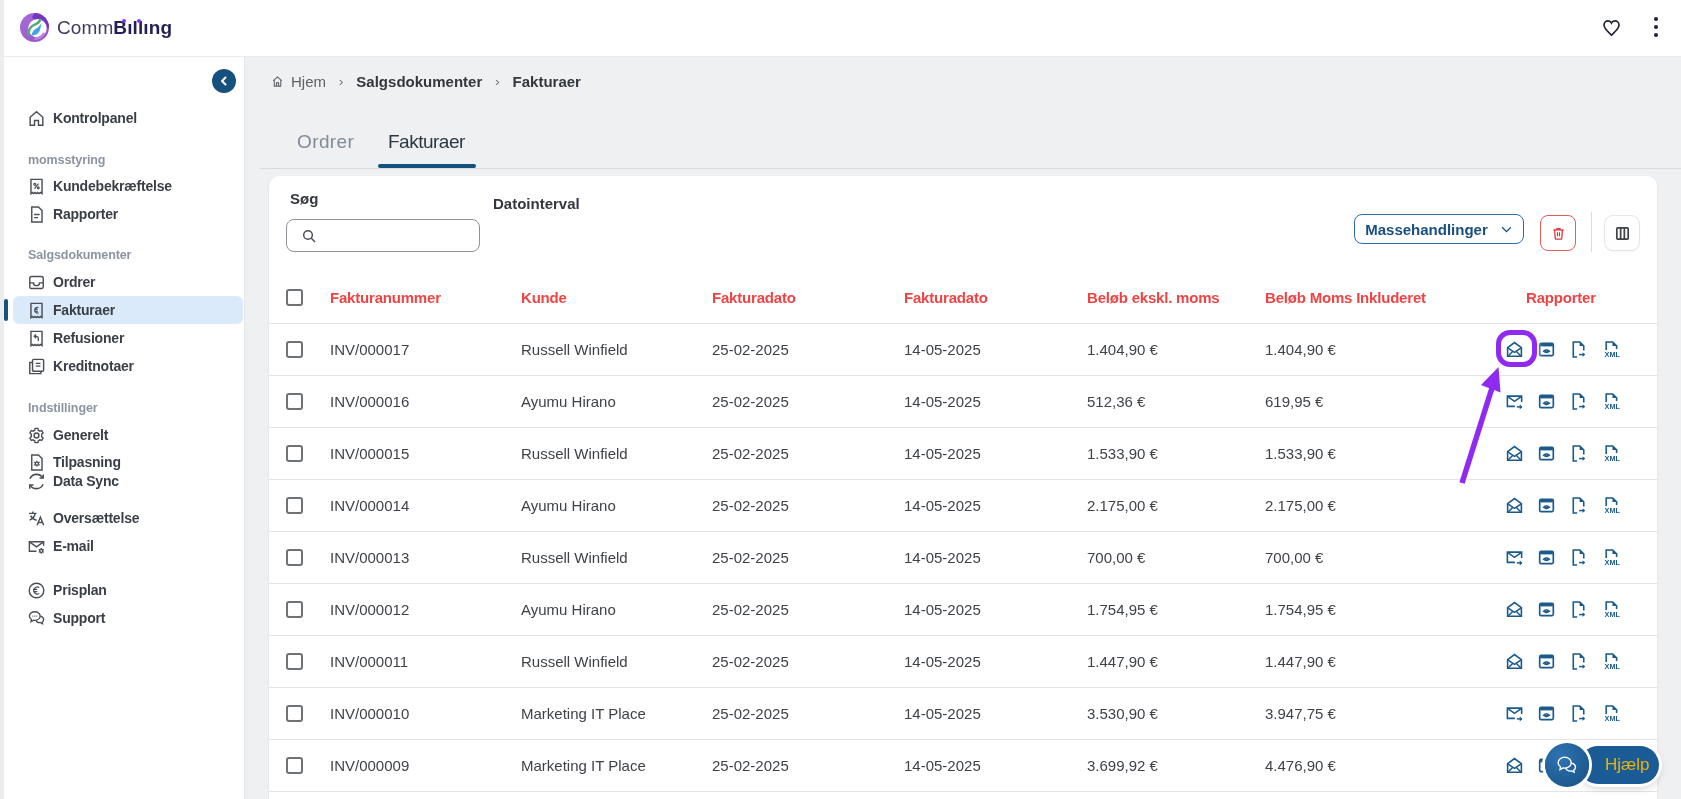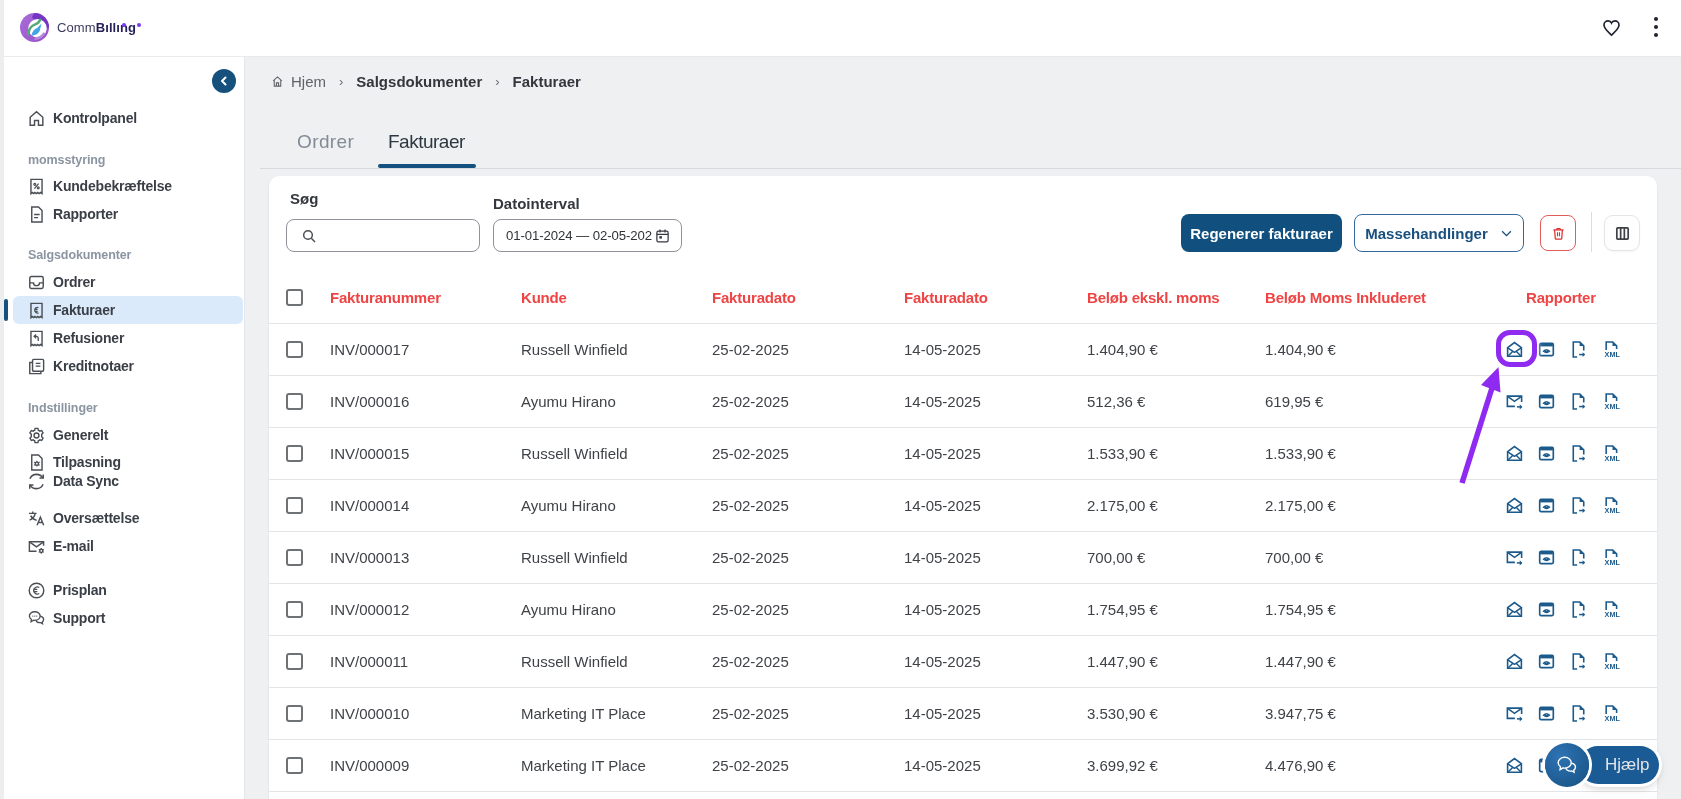--- a/index.html
+++ b/index.html
@@ -1,19 +1,19 @@
 <!DOCTYPE html>
 <html><head>
 <meta charset="utf-8">
 <style>
 * { margin:0; padding:0; box-sizing:border-box; }
 html,body { width:1681px; height:799px; overflow:hidden; font-family:"Liberation Sans", sans-serif; background:#eef0f2; }
 .hdr { position:absolute; left:0; top:0; width:1681px; height:57px; background:#fff; border-bottom:1px solid #e9eaec; z-index:30; }
 .logo { position:absolute; left:20px; top:13px; display:flex; align-items:center; }
-.logoname { margin-left:8px; font-size:13px; letter-spacing:0.1px; }
+.logoname { margin-left:8px; font-size:19px; letter-spacing:0.1px; }
 .logoname .c1 { color:#3e3a5e; font-weight:500; }
 .logoname .c2 { color:#241f55; font-weight:800; }
 .idot { position:absolute; top:2.5px; width:4.2px; height:4.2px; border-radius:50%; background:#7c3bf2; }
 .hdr-heart { position:absolute; left:1601px; top:18px; }
 .hdr-dots { position:absolute; left:1649px; top:17px; width:14px; height:24px; }
 .dot { width:4px; height:4px; border-radius:50%; background:#1f2430; margin:0 auto 4px; }
 
 .side { position:absolute; left:0; top:57px; width:245px; height:742px; background:#fff; border-right:1px solid #e4e6e9; z-index:20; }
 .collapse { position:absolute; left:212px; top:12px; width:24px; height:24px; border-radius:50%; background:#16517e; color:#fff; display:flex; align-items:center; justify-content:center; }
 .nitem { position:absolute; left:13px; width:230px; height:28px; display:flex; align-items:center; color:#3a3f47; font-size:14px; font-weight:700; letter-spacing:-0.2px; }
@@ -41,21 +41,21 @@
 .vdiv { position:absolute; width:1px; background:#dcdcde; }
 
 table { border-collapse:collapse; position:absolute; left:0; top:96px; width:1388px; table-layout:fixed; }
 th { font-size:15px; font-weight:700; color:#ef4444; text-align:left; height:51px; letter-spacing:-0.2px; }
 td { font-size:15px; color:#3f4348; height:52px; border-bottom:1px solid #e2e4e7; }
 th { border-bottom:1px solid #e2e4e7; }
 .num { }
 .cb { width:17px; height:17px; border:2px solid #6f7275; border-radius:3px; background:#fff; }
 .acticons { display:flex; gap:13px; align-items:center; }
 .hjaelp { position:absolute; left:1579px; top:746px; width:80px; height:38px; background:#1a5b95; border-radius:19px; box-shadow:0 0 0 3px #fff, 0 3px 8px rgba(0,0,0,.25); z-index:40; }
-.hjaelp span { position:absolute; left:26px; top:9px; color:#e5e5e5; font-size:17px; }
+.hjaelp span { position:absolute; left:26px; top:9px; color:#eab308; font-size:17px; }
 .hcircle { position:absolute; left:-34px; top:-3px; width:44px; height:44px; border-radius:50%; background:radial-gradient(circle at 35% 30%, #2e73b4, #16507f); box-shadow:0 0 0 3px #fff; display:flex; align-items:center; justify-content:center; }
 .leftstrip { position:absolute; left:0; top:0; width:4px; height:799px; background:#ebedef; z-index:50; }
 .annot { position:absolute; border:5px solid #8f2bf0; border-radius:14px; box-shadow:0 0 6px rgba(255,255,255,.95), inset 0 0 4px rgba(255,255,255,.6); z-index:25; }
 </style>
 </head>
 <body>
 <div class="leftstrip"></div>
 <div class="hdr">
   <div class="logo">
     <svg width="29" height="29" viewBox="0 0 29 29">
@@ -225,30 +225,21 @@
   <div class="tabul"></div>
   <div class="card">
     <div class="flabel" style="left:21px; top:14px;">Søg</div>
     <div class="finput" style="left:17px; top:43px; width:194px;">
       <svg width="16" height="16" viewBox="0 0 24 24" fill="none" stroke="#4a4e54" stroke-width="2.2" style="margin-left:14px">
           <circle cx="10.5" cy="10.5" r="6.5"></circle>
           <path d="M15.5 15.5 L21 21"></path>
         </svg>
     </div>
     <div class="flabel" style="left:224px; top:19px;">Datointerval</div>
-    <div class="finput" style="left:224px; top:43px; width:189px; font-size:13.2px; color:#2f3338; white-space:nowrap; letter-spacing:-0.1px;">
-      <span style="margin-left:12px;">01-01-2024 — 02-05-202</span>
-      <svg width="15" height="15" viewBox="0 0 24 24" fill="none" stroke="#35393f" stroke-width="2" style="margin-left:3px">
-          <rect x="3" y="5" width="18" height="17" rx="2.5"></rect>
-          <path d="M3 10 H21 M8 2.5 V7 M16 2.5 V7"></path>
-          <rect x="7" y="13" width="4" height="4" fill="#35393f" stroke="none"></rect>
-        </svg>
-    </div>
-    <div class="btn-primary" style="left:912px; top:38px; width:161px; height:38px;">Regenerer fakturaer</div>
-    <div class="btn-outline" style="left:1085px; top:38px; width:170px; height:38px;">Massehandlinger
+    <div class="btn-outline" style="left:1085px; top:38px; width:170px; height:30px;">Massehandlinger
       <svg width="13" height="13" viewBox="0 0 24 24" fill="none" stroke="#174f7e" stroke-width="2.4" style="margin-left:12px">
           <path d="M4 8 L12 16 L20 8"></path>
         </svg>
     </div>
     <div class="btn-danger" style="left:1271px; top:39px; width:36px; height:36px;">
       <svg width="15" height="17" viewBox="0 0 24 24" fill="none" stroke="#dc3030" stroke-width="2">
           <path d="M3.8 6.3 H20.2"></path>
           <path d="M9.2 6.3 V5 Q9.2 4 10.2 4 H13.8 Q14.8 4 14.8 5 V6.3"></path>
           <path d="M5.8 6.3 L6.8 20 Q6.9 21 7.9 21 H16.1 Q17.1 21 17.2 20 L18.2 6.3"></path>
           <path d="M10.4 10 V16.5 M13.6 10 V16.5" stroke-width="1.8"></path>

